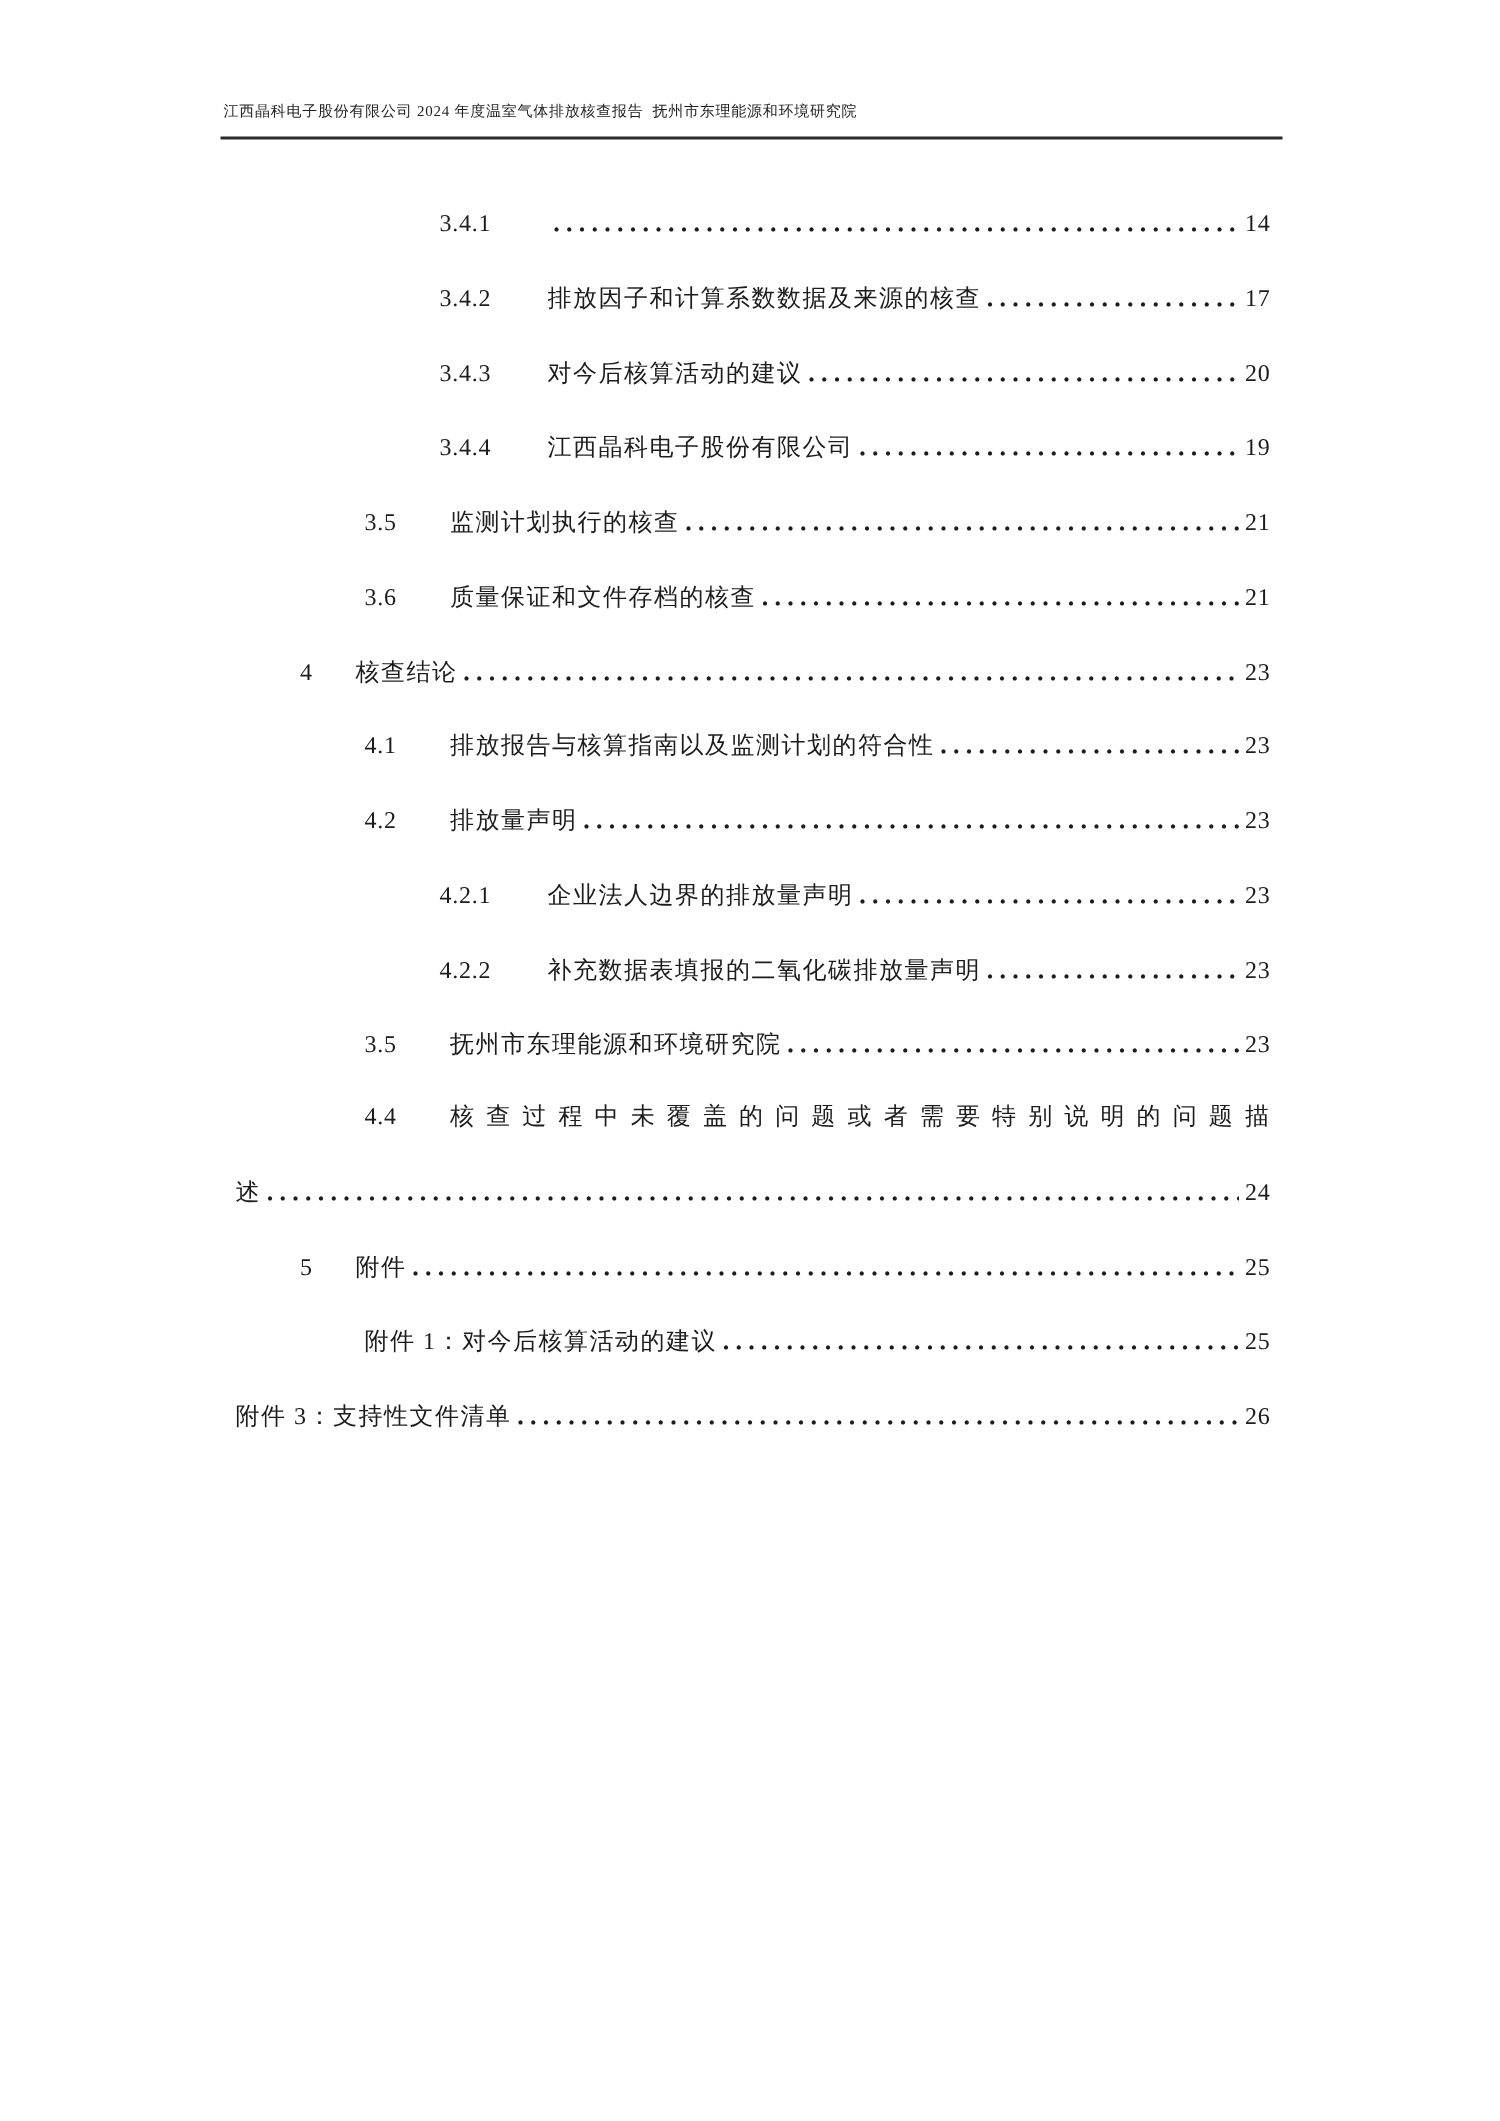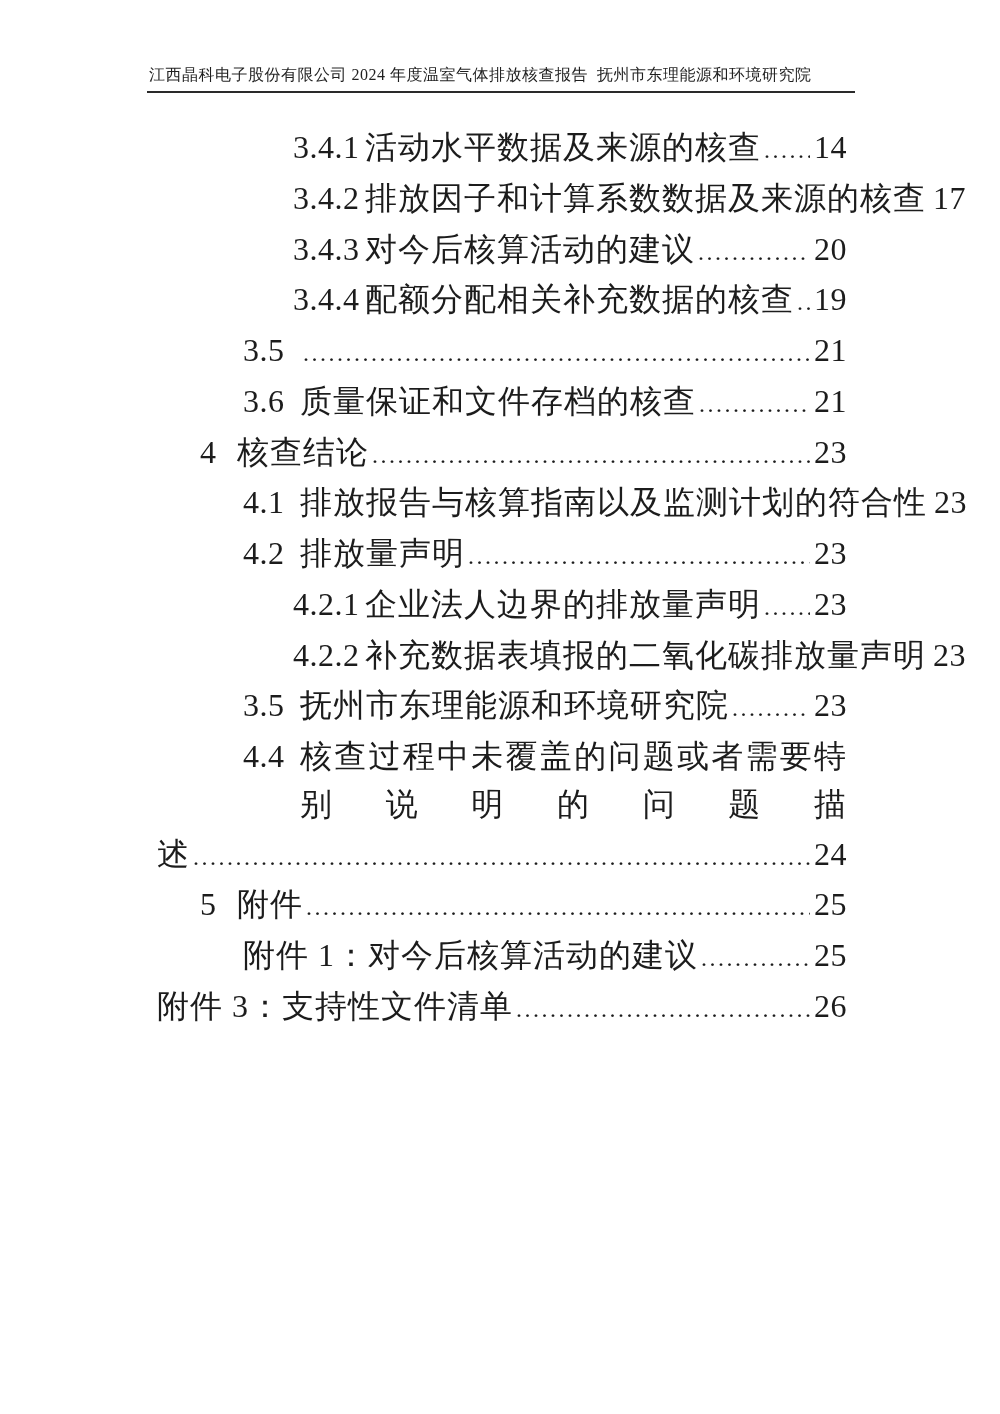--- a/index.html
+++ b/index.html
@@ -22,21 +22,21 @@
   }
   
   .doc-header {
     position: absolute;
     left: 147px;
     top: 62px;
     width: 708px;
   }
   .doc-header-text {
     display: block;
-    font-size: 16px;
+    font-size: 10px;
     line-height: 26px;
     letter-spacing: 0.5px;
     color: #1f1f1f;
     white-space: pre;
     padding-left: 2px;
   }
   .doc-header-rule {
     height: 0;
     border-top: 2px solid #2a2a2a;
     margin-top: 3px;
@@ -45,21 +45,21 @@
   .toc {
     position: absolute;
     left: 157px;
     top: 124px;
     width: 690px;
   }
   .toc-row {
     display: flex;
     align-items: baseline;
     line-height: 47.75px;
-    font-size: 32px;
+    font-size: 16px;
     white-space: nowrap;
   }
   .toc-row .num {
     flex: none;
     letter-spacing: 0.5px;
   }
   .toc-row .title {
     flex: none;
     letter-spacing: 1px;
   }
@@ -104,44 +104,44 @@
 <div class="page">
 
   <div class="doc-header">
     <span class="doc-header-text">江西晶科电子股份有限公司 2024 年度温室气体排放核查报告  抚州市东理能源和环境研究院</span>
     <div class="doc-header-rule"></div>
   </div>
 
   <div class="toc">
       <div class="toc-row indent-3">
     <span class="num">3.4.1</span>
-    <span class="title">活动水平数据及来源的核查</span>
     <span class="dots"></span>
     <span class="page-num">14</span>
   </div>
       <div class="toc-row indent-3">
     <span class="num">3.4.2</span>
     <span class="title">排放因子和计算系数数据及来源的核查</span>
     <span class="dots"></span>
     <span class="page-num">17</span>
   </div>
       <div class="toc-row indent-3">
     <span class="num">3.4.3</span>
     <span class="title">对今后核算活动的建议</span>
     <span class="dots"></span>
     <span class="page-num">20</span>
   </div>
       <div class="toc-row indent-3">
     <span class="num">3.4.4</span>
-    <span class="title">配额分配相关补充数据的核查</span>
+    <span class="title">江西晶科电子股份有限公司</span>
     <span class="dots"></span>
     <span class="page-num">19</span>
   </div>
       <div class="toc-row indent-2">
     <span class="num">3.5</span>
+    <span class="title">监测计划执行的核查</span>
     <span class="dots"></span>
     <span class="page-num">21</span>
   </div>
       <div class="toc-row indent-2">
     <span class="num">3.6</span>
     <span class="title">质量保证和文件存档的核查</span>
     <span class="dots"></span>
     <span class="page-num">21</span>
   </div>
       <div class="toc-row indent-1">

